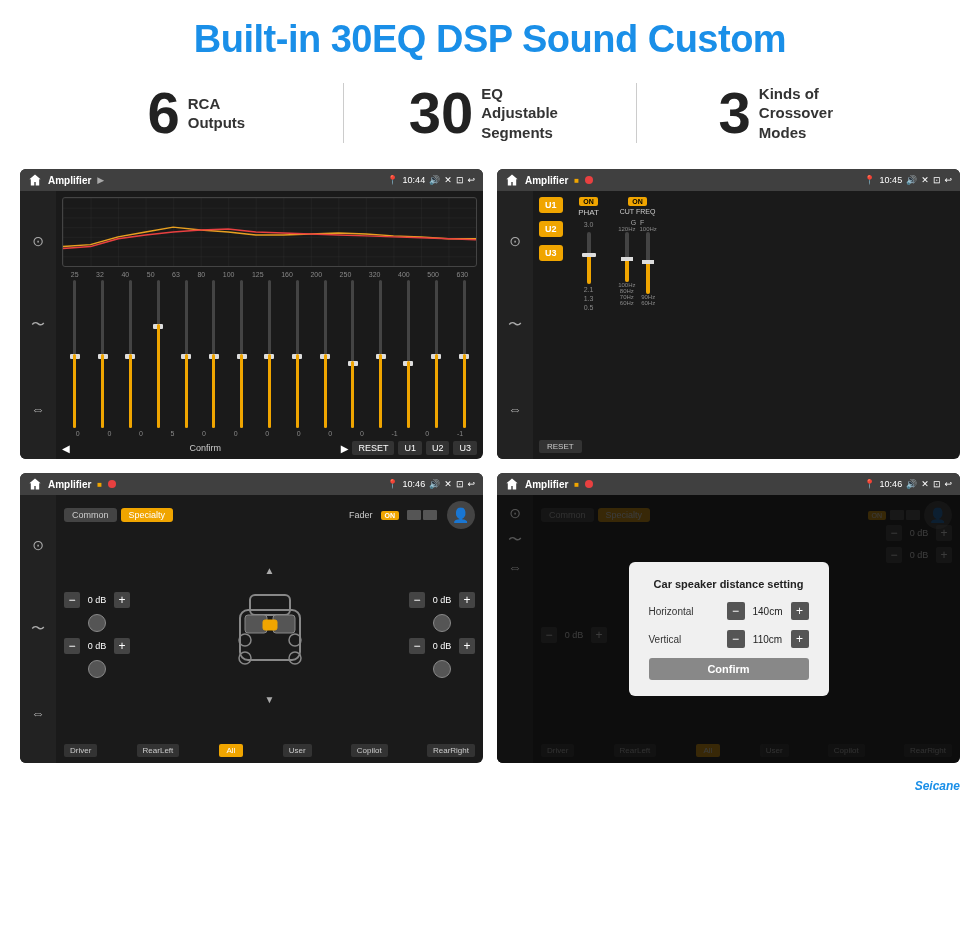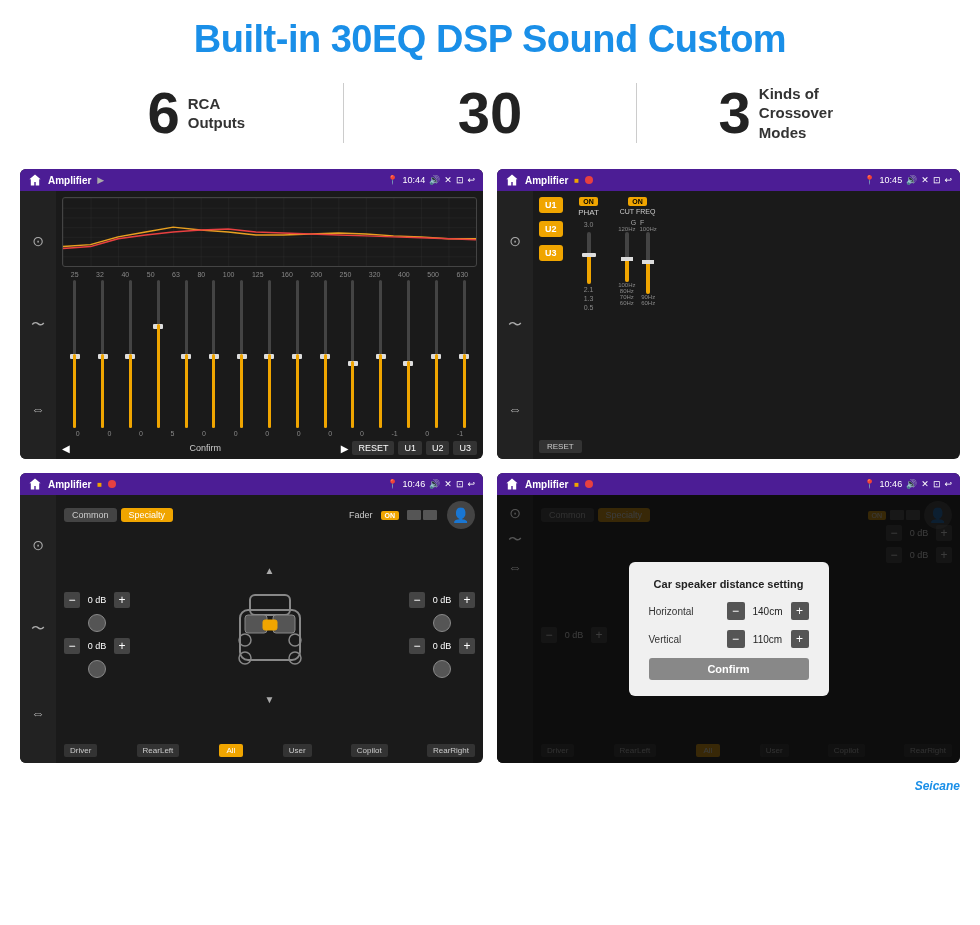--- a/index.html
+++ b/index.html
@@ -70,21 +70,21 @@
       overflow: hidden;
       position: relative;
       height: 290px;
     }
 
     
     .status-bar {
       display: flex;
       align-items: center;
       justify-content: space-between;
-      background: #4c1d95;
+      background: #404040;
       padding: 3px 8px;
       height: 22px;
     }
     .status-bar-left {
       display: flex;
       align-items: center;
       gap: 6px;
     }
     .status-bar-title {
       color: #fff;
@@ -495,20 +495,21 @@
 <h1 class="main-title">Built-in 30EQ DSP Sound Custom</h1>
 
 <div class="stats-row">
   <div class="stat-item">
     <span class="stat-number">6</span>
     <span class="stat-label">RCA<br>Outputs</span>
   </div>
   <div class="stat-divider"></div>
   <div class="stat-item">
     <span class="stat-number">30</span>
+    <span class="stat-label">EQ Adjustable<br>Segments</span>
   </div>
   <div class="stat-divider"></div>
   <div class="stat-item">
     <span class="stat-number">3</span>
     <span class="stat-label">Kinds of<br>Crossover Modes</span>
   </div>
 </div>
 
 <div class="screens-grid">
 

